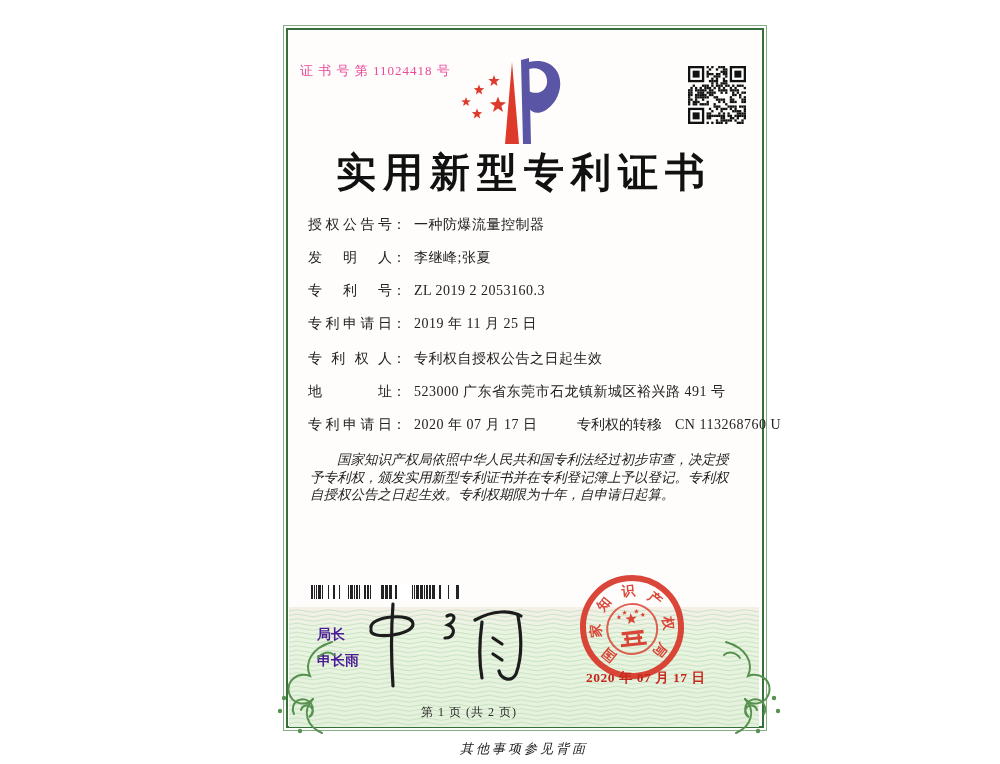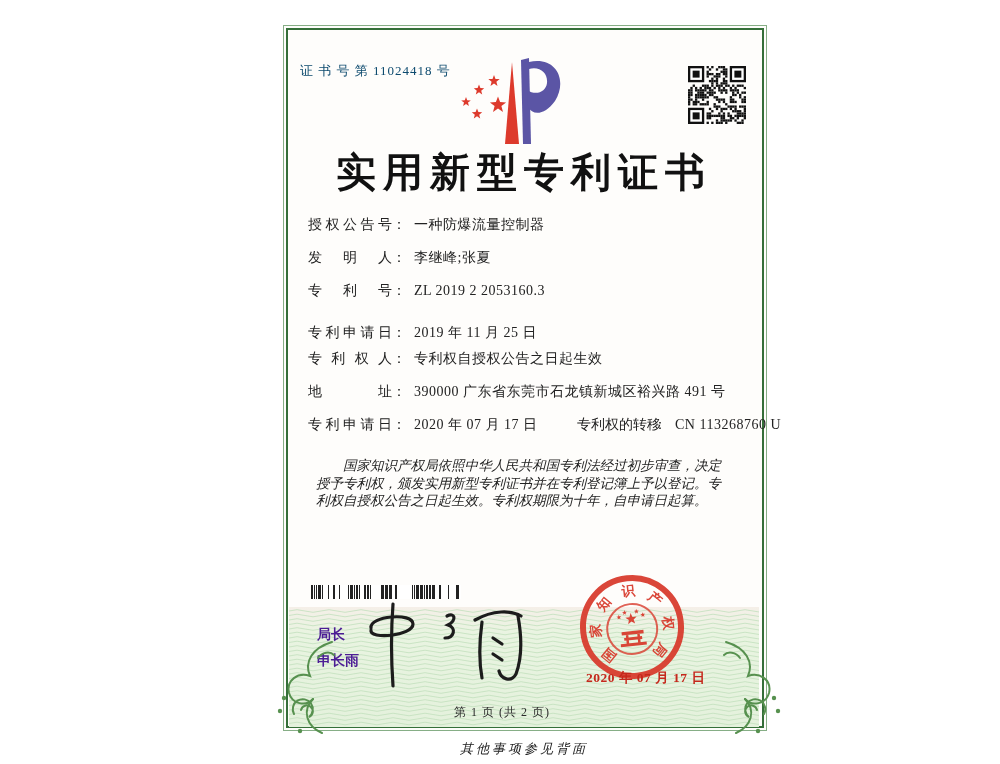--- a/index.html
+++ b/index.html
@@ -3,49 +3,49 @@
 <meta charset="utf-8">
 <style>
   html,body{margin:0;padding:0;background:#ffffff;}
   #canvas{position:relative;width:1000px;height:764px;background:#ffffff;overflow:hidden;
           font-family:"Liberation Serif","DejaVu Serif",serif;color:#1d1d1d;}
   
   .frame-outer{position:absolute;left:283px;top:25px;width:482px;height:704px;
                border:1px solid #86ae86;background:#fefdfb;}
   .frame-inner{position:absolute;left:2px;top:2px;right:2px;bottom:2px;
                border:2px solid #356f39;}
-  .cert-no{position:absolute;left:300px;top:62px;font-size:13px;letter-spacing:1px;color:#0c4a6e;}
+  .cert-no{position:absolute;left:300px;top:62px;font-size:13px;letter-spacing:1px;color:#ec4899;}
   .qr{position:absolute;left:688px;top:66px;width:58px;height:58px;}
   .logo{position:absolute;left:452px;top:56px;}
   .title{position:absolute;left:283px;top:145px;width:482px;text-align:center;
          font-size:40px;font-weight:bold;letter-spacing:7px;color:#111;}
   
   .fields{position:absolute;left:308px;top:216px;width:450px;font-size:14px;color:#222;}
   .frow{position:absolute;left:0;white-space:nowrap;}
   .flabel{display:inline-block;width:84px;text-align:justify;text-align-last:justify;}
   .colon{display:inline-block;margin-right:8px;}
   .fvalue{letter-spacing:0.5px;}
   .grant-label{display:inline-block;margin-left:36px;width:76px;text-align:justify;text-align-last:justify;}
   
   .paras{position:absolute;left:306px;top:447px;width:438px;font-size:13.5px;line-height:17.5px;
          font-style:italic;color:#222;}
-  .paras p{margin:10px;text-indent:2em;font-style:italic;}
+  .paras p{margin:4px;text-indent:2em;font-style:italic;}
   
   .band{position:absolute;left:289px;top:607px;width:470px;height:120px;
         background:linear-gradient(180deg,#f5efe8 0%,#e9f4e1 22%,#e4f1dc 100%);}
   .band svg{position:absolute;left:0;top:0;}
   .barcode{position:absolute;left:311px;top:585px;width:150px;height:14px;background:#fff;}
   .director{position:absolute;left:317px;top:621px;z-index:3;
             font-family:"Liberation Sans","DejaVu Sans",sans-serif;
             font-size:14px;font-weight:600;color:#4c1d95;line-height:26px;}
   .signature{position:absolute;left:355px;top:586px;z-index:4;}
   .seal{position:absolute;left:576px;top:571px;z-index:4;opacity:0.93;transform:rotate(-6deg);}
   .seal-date{position:absolute;left:586px;top:669px;z-index:5;font-size:13.5px;font-weight:bold;
              color:#c5281c;letter-spacing:0.5px;white-space:nowrap;}
-  .page-info{position:absolute;left:454px;top:704px;z-index:3;font-size:12px;color:#2b2b2b;letter-spacing:1px;}
+  .page-info{position:absolute;left:421px;top:704px;z-index:3;font-size:12px;color:#2b2b2b;letter-spacing:1px;}
   .back-note{position:absolute;left:283px;top:740px;width:482px;text-align:center;z-index:2;
              font-size:13px;font-style:italic;letter-spacing:3px;color:#222;}
   .flourish{position:absolute;z-index:3;}
   .flourish.bl{left:256px;top:638px;}
   .flourish.br{left:722px;top:638px;transform:scaleX(-1);}
 </style>
 </head>
 <body>
 
 <div id="canvas">
@@ -314,28 +314,28 @@
   <div class="fields">
     <div class="frow" style="top:0">
       <span class="flabel">授权公告号</span><span class="colon">：</span><span class="fvalue">一种防爆流量控制器</span>
     </div>
     <div class="frow" style="top:33px">
       <span class="flabel">发明人</span><span class="colon">：</span><span class="fvalue">李继峰;张夏</span>
     </div>
     <div class="frow" style="top:66px">
       <span class="flabel">专利号</span><span class="colon">：</span><span class="fvalue">ZL 2019 2 2053160.3</span>
     </div>
-    <div class="frow" style="top:108px">
+    <div class="frow" style="top:99px">
       <span class="flabel">专利申请日</span><span class="colon">：</span><span class="fvalue">2019 年 11 月 25 日</span>
     </div>
     <div class="frow" style="top:134px">
       <span class="flabel">专利权人</span><span class="colon">：</span><span class="fvalue">专利权自授权公告之日起生效</span>
     </div>
     <div class="frow" style="top:167px">
-      <span class="flabel">地址</span><span class="colon">：</span><span class="fvalue">390000 广东省东莞市石龙镇新城区裕兴路 491 号</span>
+      <span class="flabel">地址</span><span class="colon">：</span><span class="fvalue">523000 广东省东莞市石龙镇新城区裕兴路 491 号</span>
     </div>
     <div class="frow" style="top:200px">
       <span class="flabel">专利申请日</span><span class="colon">：</span><span class="fvalue">2020 年 07 月 17 日</span>
       <span class="grant-label">专利权的转移</span><span class="colon">：</span><span class="fvalue">CN 113268760 U</span>
     </div>
   </div>
 
   <div class="paras">
     <p>国家知识产权局依照中华人民共和国专利法经过初步审查，决定授予专利权，颁发实用新型专利证书并在专利登记簿上予以登记。专利权自授权公告之日起生效。专利权期限为十年，自申请日起算。</p>
   </div>

